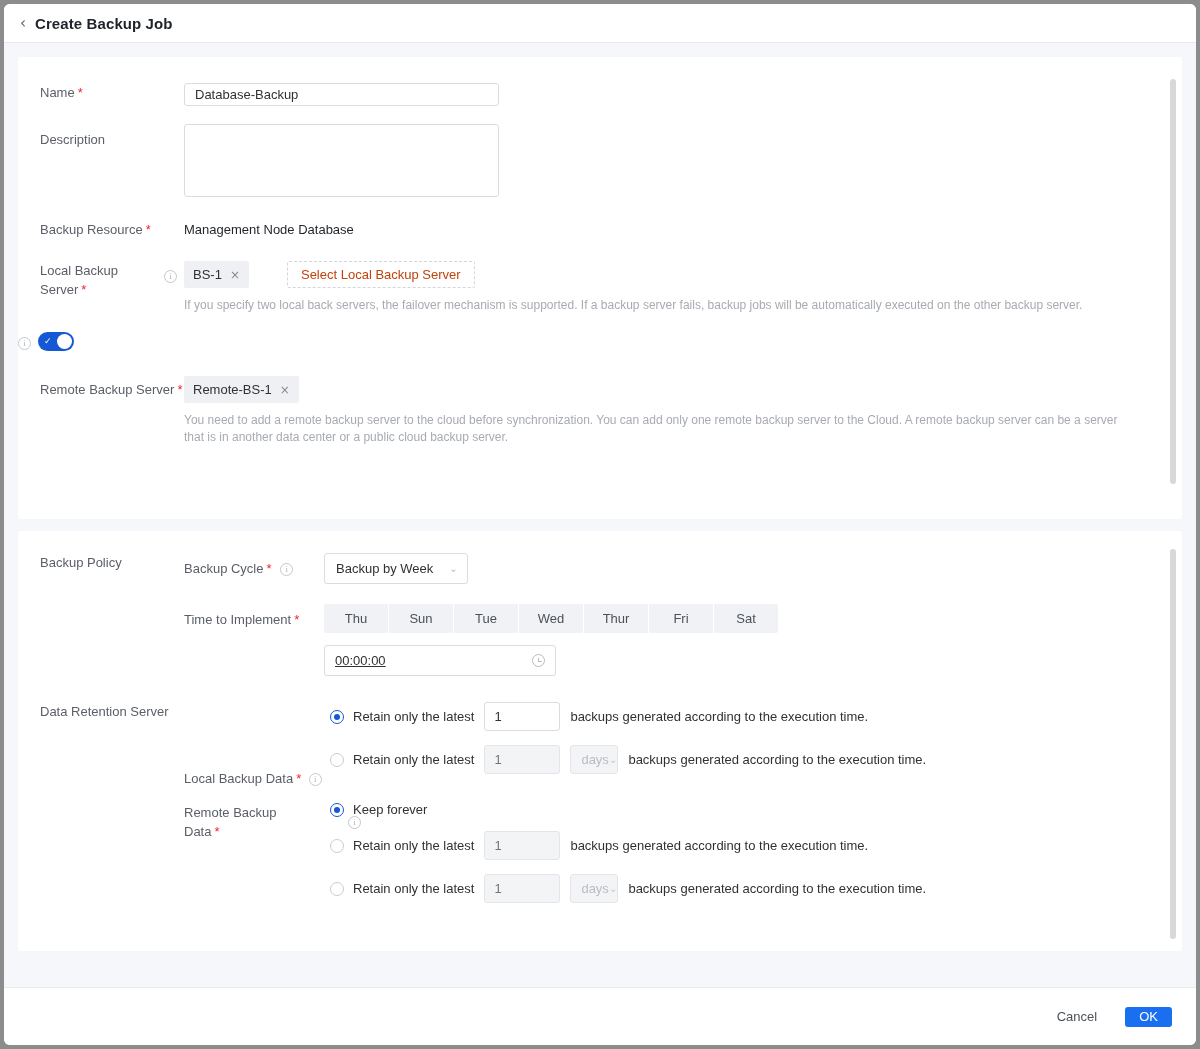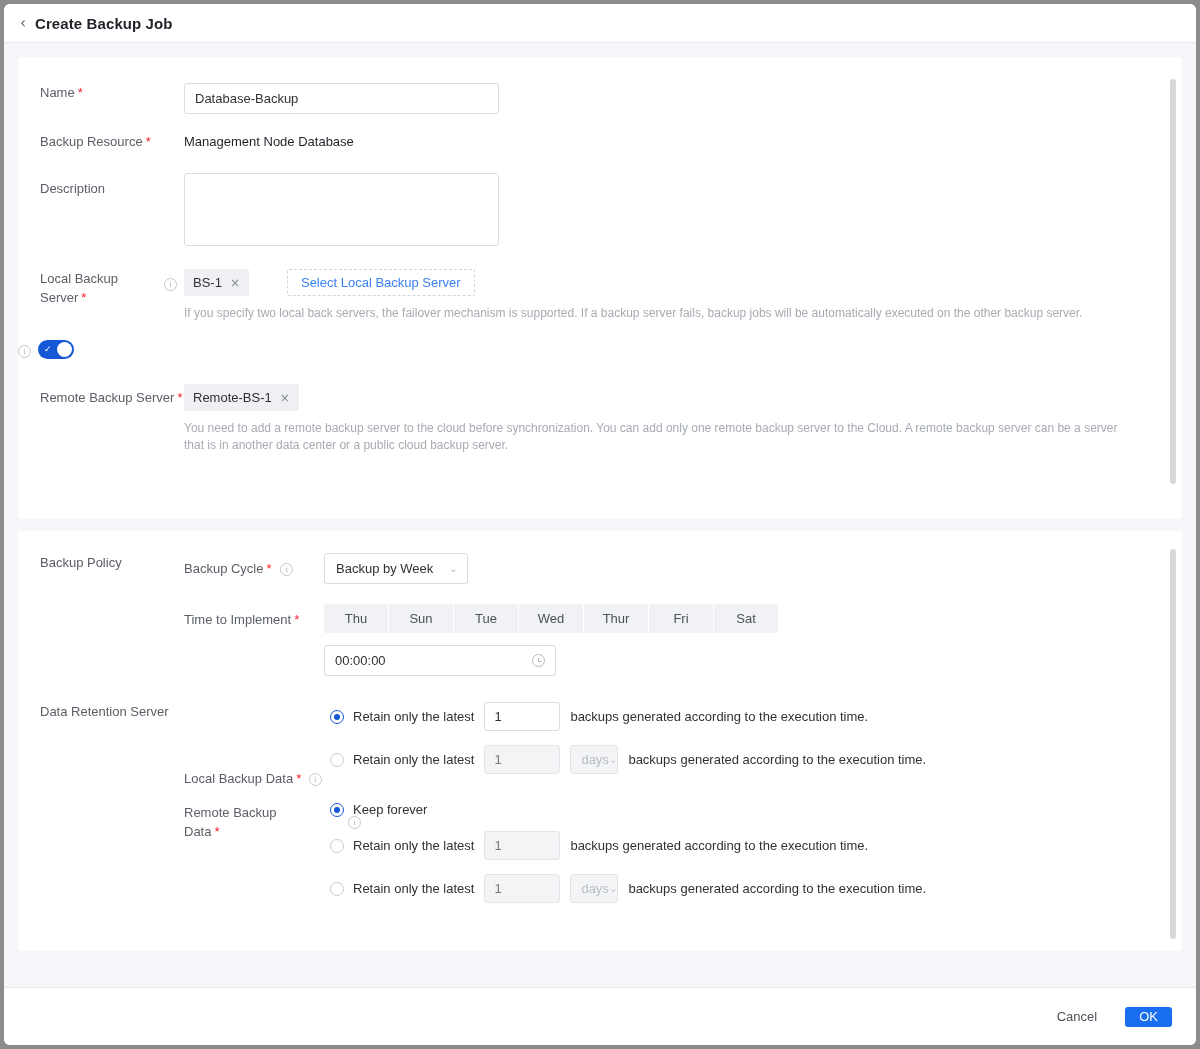--- a/index.html
+++ b/index.html
@@ -98,21 +98,21 @@
     font-size: 9px;
     line-height: 11px;
     text-align: center;
     font-style: normal;
     font-family: "Liberation Serif", serif;
     vertical-align: middle;
   }
 
   
   .text-input {
-    width: 315px; height: 31px;
+    width: 315px; height: 23px;
     border: 1px solid #d9dce1;
     border-radius: 3px;
     background: #fff;
     font-size: 13px;
     color: #303133;
     padding: 0 10px;
     font-family: "Liberation Sans", sans-serif;
     outline: none;
   }
   .textarea {
@@ -147,21 +147,21 @@
     margin-left: 8px;
     color: #86898f;
     font-size: 12px;
     cursor: pointer;
     font-family: "DejaVu Sans", sans-serif;
   }
   .dashed-btn {
     height: 27px;
     border: 1px dashed #d2d6dc;
     background: #fff;
-    color: #3b82f6;
+    color: #c2410c;
     font-size: 13px;
     display: inline-flex;
     align-items: center;
     padding: 0 13px;
     margin-left: 6px;
     border-radius: 2px;
     cursor: pointer;
     font-family: "Liberation Sans", sans-serif;
     white-space: nowrap;
   }
@@ -240,20 +240,21 @@
     border: 1px solid #d9dce1;
     border-radius: 3px;
     background: #fff;
     display: flex;
     align-items: center;
     padding: 6px 10px;
     font-size: 13px;
     color: #303133;
     justify-content: space-between;
     margin-top: 12px;
+    text-decoration: underline;
   }
   .clock {
     width: 13px; height: 13px;
     border: 1px solid #b6bac1;
     border-radius: 50%;
     position: relative;
   }
   .clock::before {
     content: ""; position: absolute;
     left: 5px; top: 2.5px; width: 1px; height: 4px; background: #b6bac1;
@@ -379,31 +380,31 @@
     <div class="card card-1">
       <div class="vscroll vscroll-1"></div>
 
       <div class="row" style="margin-bottom:18px;">
         <div class="lbl"><span>Name</span><span class="req">*</span></div>
         <div class="field">
           <input class="text-input" value="Database-Backup" style="">
         </div>
       </div>
 
+      <div class="row" style="margin-bottom:20px;">
+        <div class="lbl" style="padding-top:6px;">Description</div>
+        <div class="field">
+          <textarea class="textarea" style=""></textarea>
+        </div>
+      </div>
+
       <div class="row" style="margin-bottom:22px;">
         <div class="lbl"><span>Backup Resource</span><span class="req">*</span></div>
         <div class="field">
           <span class="static-val">Management Node Database</span>
-        </div>
-      </div>
-
-      <div class="row" style="margin-bottom:20px;">
-        <div class="lbl" style="padding-top:6px;">Description</div>
-        <div class="field">
-          <textarea class="textarea" style=""></textarea>
         </div>
       </div>
 
       <div class="row" style="margin-bottom:18px;">
         <div class="lbl" style="width:146px;">Local Backup<br>Server<span class="req">*</span></div>
         <div style="width:20px;padding-top:7px;flex:0 0 auto;">
           <i class="info-i">i</i>
         </div>
         <div class="field">
           <div class="tagwrap">

